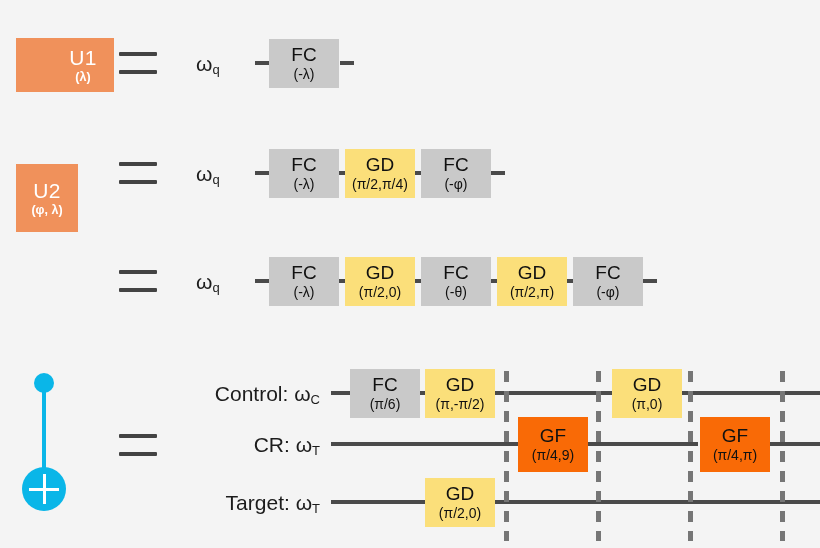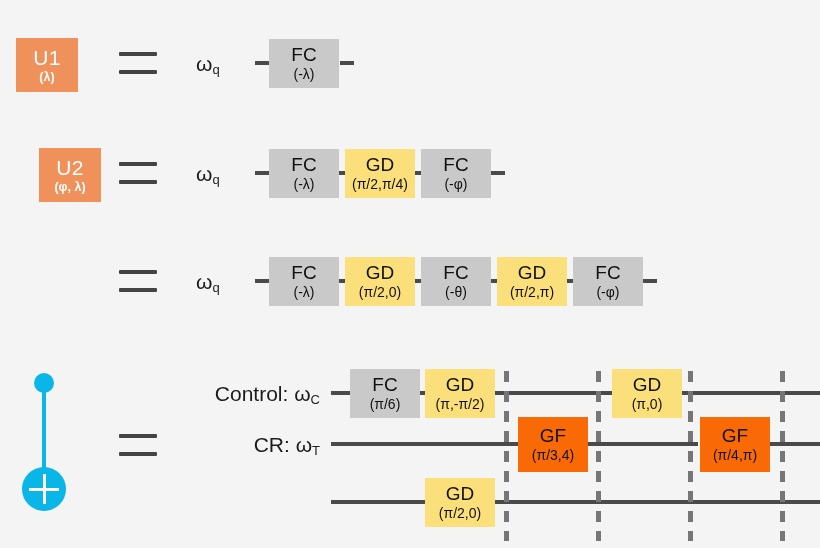--- a/index.html
+++ b/index.html
@@ -77,21 +77,21 @@
     content:"";position:absolute;background:#ffffff;
   }
   .cn-targ:before{left:50%;top:7px;width:3px;height:30px;margin-left:-1.5px;}
   .cn-targ:after{top:50%;left:7px;height:3px;width:30px;margin-top:-1.5px;}
 </style>
 </head>
 <body>
 
 <div class="stage">
 
-  <div class="abs ublock" style="left:16px;top:38px;width:62px;height:54px;">
+  <div class="abs ublock" style="left:16px;top:38px;width:62px;height:54px;padding-left:36px;">
     <span class="u-main">U1</span>
     <span class="u-sub">(λ)</span>
   </div>
 
   <div class="abs eq" style="left:119px;top:52px;">
     <i></i>
       <i></i>
   </div>
 
   <div class="abs freq" style="left:196px;top:52px;">
@@ -99,21 +99,21 @@
   </div>
 
   <div class="abs wire" style="left:255px;top:61px;width:14px;"></div>
   <div class="abs wire" style="left:340px;top:61px;width:14px;"></div>
 
   <div class="abs gate fc" style="left:269px;top:39px;width:70px;height:49px;">
     <span class="g-main">FC</span>
     <span class="g-sub">(-λ)</span>
   </div>
 
-  <div class="abs ublock" style="left:16px;top:148px;width:62px;height:54px;margin-left:23px;">
+  <div class="abs ublock" style="left:16px;top:164px;width:62px;height:68px;">
     <span class="u-main">U2</span>
     <span class="u-sub">(φ, λ)</span>
   </div>
 
   <div class="abs eq" style="left:119px;top:162px;">
     <i></i>
       <i></i>
   </div>
 
   <div class="abs freq" style="left:196px;top:162px;">
@@ -186,20 +186,23 @@
     <i></i>
       <i></i>
   </div>
 
   <div class="abs rowlabel" style="left:120px;top:433px;width:200px;">
     <span>CR: ω</span><sub>T</sub>
   </div>
   <div class="abs rowlabel" style="left:120px;top:382px;width:200px;">
     <span>Control: ω</span><sub>C</sub>
   </div>
+  <div class="abs rowlabel" style="left:120px;top:491px;width:200px;">
+    <span>Target: ω</span><sub>T</sub>
+  </div>
 
   <div class="abs wire" style="left:331px;top:391px;width:19px;"></div>
   <div class="abs wire" style="left:420px;top:391px;width:5px;"></div>
   <div class="abs wire" style="left:495px;top:391px;width:117px;"></div>
   <div class="abs wire" style="left:682px;top:391px;width:138px;"></div>
 
   <div class="abs wire" style="left:331px;top:442px;width:187px;"></div>
   <div class="abs wire" style="left:588px;top:442px;width:110px;"></div>
   <div class="abs wire" style="left:770px;top:442px;width:50px;"></div>
 
@@ -219,21 +222,21 @@
     <span class="g-main">GD</span>
     <span class="g-sub">(π,-π/2)</span>
   </div>
   <div class="abs gate gd" style="left:612px;top:369px;width:70px;height:49px;">
     <span class="g-main">GD</span>
     <span class="g-sub">(π,0)</span>
   </div>
 
   <div class="abs gate gf" style="left:518px;top:417px;width:70px;height:55px;">
     <span class="g-main">GF</span>
-    <span class="g-sub">(π/3,4)</span>
+    <span class="g-sub">(π/4,9)</span>
   </div>
   <div class="abs gate gf" style="left:700px;top:417px;width:70px;height:55px;">
     <span class="g-main">GF</span>
     <span class="g-sub">(π/4,π)</span>
   </div>
 
   <div class="abs gate gd" style="left:425px;top:478px;width:70px;height:49px;">
     <span class="g-main">GD</span>
     <span class="g-sub">(π/2,0)</span>
   </div>

